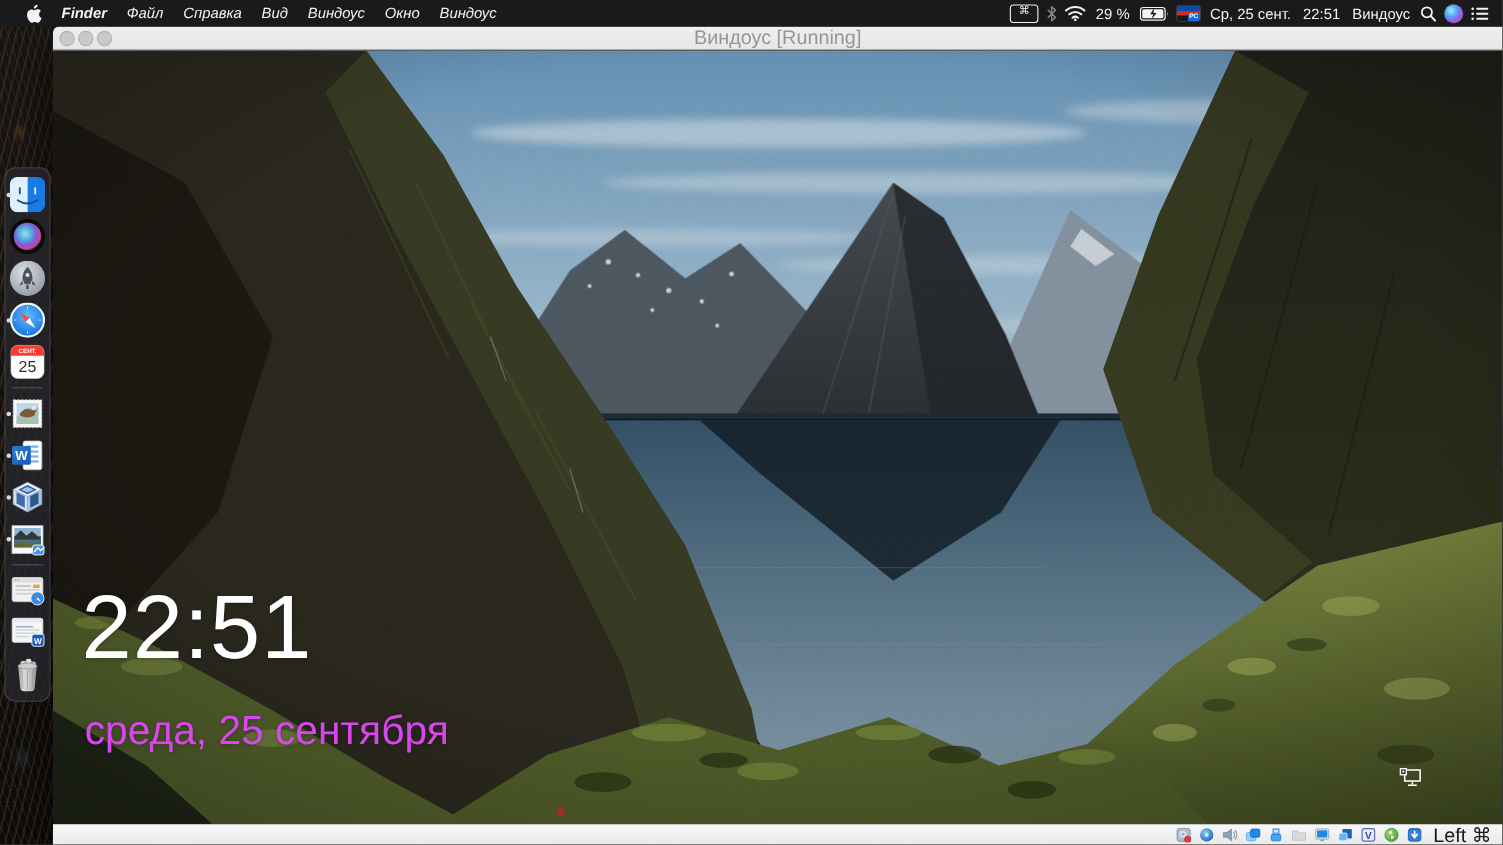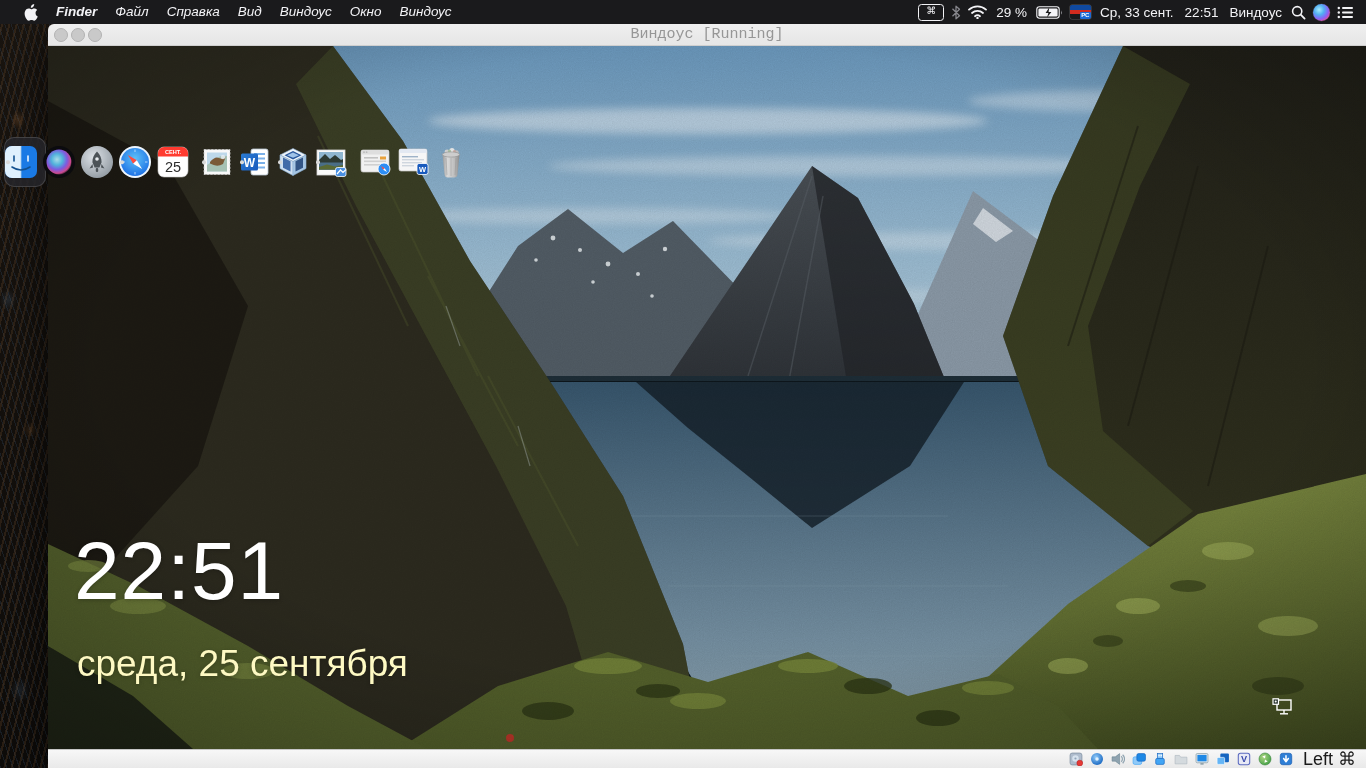--- a/index.html
+++ b/index.html
@@ -33,41 +33,41 @@
   .flag .s1{height:34%;background:#f5f5f5;}
   .flag .s2{height:33%;background:#0f49a0;}
   .flag .s3{height:33%;background:#d32b1e;}
   .flag .badge{position:absolute;right:0;bottom:0;background:#1a6bd8;color:#fff;
     font-size:6px;font-weight:bold;line-height:7px;padding:0 1.5px;border-radius:1px;}
   .siriball{width:17px;height:17px;border-radius:50%;
     background:radial-gradient(circle at 36% 34%, #a6ecfb 0%, #52aef2 32%, #8a63f7 58%, #e0509c 78%, #141416 100%);
     box-shadow:0 0 0 .5px rgba(255,255,255,.15);}
 
   
-  .dock{position:absolute;left:4px;top:137px;width:40px;
+  .dock{position:absolute;left:4px;top:152px;width:40px;
     background:rgba(38,38,42,.85);border:0.5px solid rgba(255,255,255,.14);border-radius:10px;
-    display:flex;flex-direction:row;align-items:center;gap:6px;padding:8px 0;z-index:25;}
+    display:flex;flex-direction:column;align-items:center;gap:6px;padding:8px 0;z-index:25;}
   .dockitem{position:relative;width:40px;height:32px;display:flex;align-items:center;justify-content:center;}
   .dockitem .rundot{position:absolute;left:1px;top:50%;transform:translateY(-50%);
     width:3.5px;height:3.5px;border-radius:50%;background:#d9d9d9;}
   .dock .divider{width:28px;height:1px;background:rgba(255,255,255,.22);margin:1px 0;}
 
   
   .vmwindow{position:absolute;left:48px;top:24px;width:1318px;height:744px;
     border-radius:6px 0 0 0;overflow:hidden;box-shadow:-8px 12px 34px rgba(0,0,0,.55);z-index:20;}
   .titlebar{position:relative;height:21px;background:linear-gradient(#efefef,#e6e6e6);
     border-bottom:1px solid #cfcfcf;display:flex;align-items:center;justify-content:center;}
-  .titlebar .title{font-size:15px;color:#969696;font-family:Liberation Mono, monospace;}
+  .titlebar .title{font-size:18px;color:#969696;}
   .tlights{position:absolute;left:6px;top:0;height:21px;display:flex;align-items:center;gap:3px;}
   .tlight{width:12px;height:12px;border-radius:50%;background:#c9c9c9;border:.5px solid #b2b2b2;}
   .vmscreen{position:relative;width:1318px;height:703px;background:#0e171d;overflow:hidden;}
   .vmscreen svg.wall{position:absolute;inset:0;display:block;}
   .lock-time{position:absolute;left:26px;top:484px;color:#fff;font-size:82px;line-height:1;
     font-weight:300;letter-spacing:1px;text-shadow:0 1px 4px rgba(0,0,0,.25);}
-  .lock-date{position:absolute;left:29px;top:596px;color:#fef9c3;font-size:37px;line-height:1.2;
+  .lock-date{position:absolute;left:29px;top:596px;color:#d946ef;font-size:37px;line-height:1.2;
     font-weight:300;text-shadow:0 1px 4px rgba(0,0,0,.25);}
   .netstatus{position:absolute;left:1224px;top:652px;}
 
   
   .statusbar{height:18px;background:linear-gradient(#f7f7f7,#e9e9e9);border-top:1px solid #c6c6c6;
     display:flex;align-items:center;justify-content:flex-end;gap:7px;padding-right:10px;}
   .sbicon{display:inline-flex;align-items:center;}
   .hostkey{font-size:18px;color:#1a1a1a;padding-left:3px;white-space:nowrap;}
 </style>
 </head>
@@ -115,21 +115,21 @@
           <rect x="0.8" y="0.8" width="22.4" height="11.4" rx="2.6" fill="none" stroke="#f3f3f6" stroke-width="1.1"></rect>
           <rect x="2.4" y="2.4" width="19.2" height="8.2" rx="1.4" fill="#f3f3f6"></rect>
           <path d="M25 4.2 q1.6 2.3 0 4.6 z" fill="#9b9ba0"></path>
           <path d="M13.2 1.5 L9.6 7 h2.8 l-1.4 4.5 4.4 -5.6 h-2.8 z" fill="#1a1a1c"></path>
         </svg>
       </span>
       <span class="flag">
         <span class="s1"></span><span class="s2" style="display:block"></span><span class="s3" style="display:block"></span>
         <span class="badge">РС</span>
       </span>
-      <span class="txt">Ср, 33 сент.</span>
+      <span class="txt">Ср, 25 сент.</span>
       <span class="txt">22:51</span>
       <span class="txt">Виндоус</span>
       <span class="mb-icon">
         <svg width="15" height="15" viewBox="0 0 15 15">
           <circle cx="6.2" cy="6.2" r="4.6" fill="none" stroke="#f3f3f6" stroke-width="1.6"></circle>
           <line x1="9.7" y1="9.7" x2="13.6" y2="13.6" stroke="#f3f3f6" stroke-width="1.8" stroke-linecap="round"></line>
         </svg>
       </span>
       <span class="siriball"></span>
       <span class="mb-icon">

